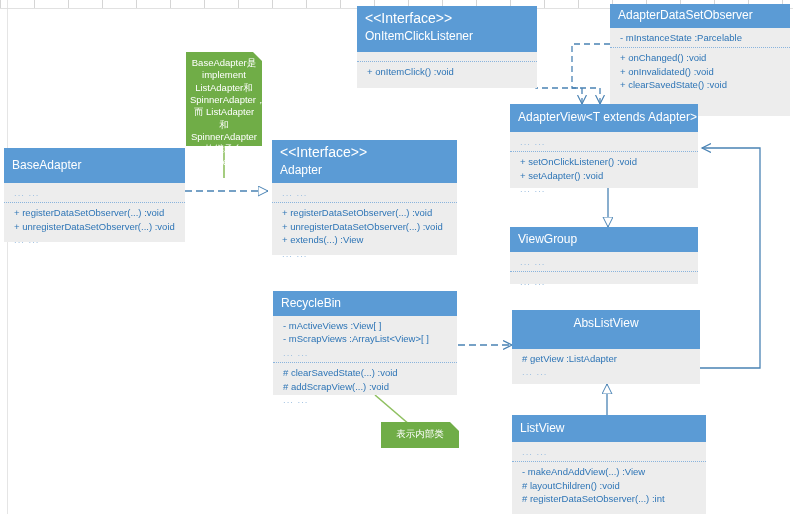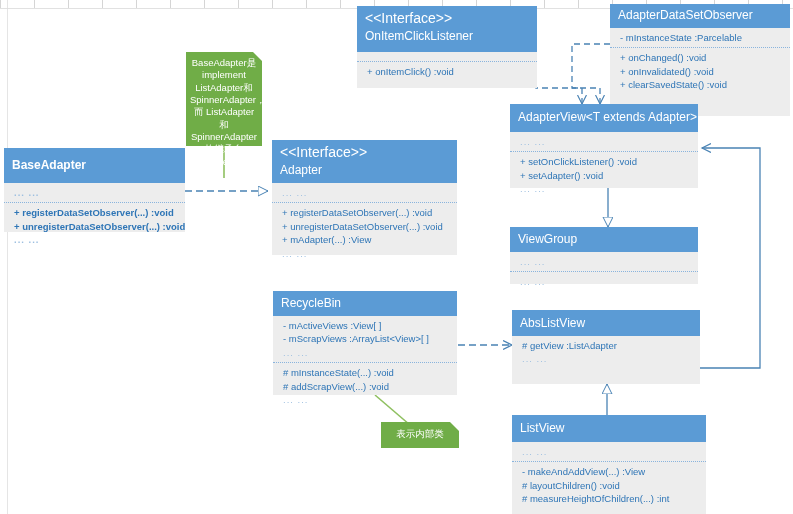--- a/index.html
+++ b/index.html
@@ -170,21 +170,21 @@
     <div class="uml-section">
       <span class="member">- mInstanceState :Parcelable</span>
     </div>
     <div class="uml-section divided">
       <span class="member">+ onChanged() :void</span>
       <span class="member">+ onInvalidated() :void</span>
       <span class="member">+ clearSavedState() :void</span>
     </div>
   </div>
 
-  <div class="uml-box" style="left:4px; top:148px; width:181px; height:84px;font-weight:bold;">
+  <div class="uml-box" style="left:4px; top:148px; width:181px; height:94px;">
     <div class="uml-head" style="height:35px; padding-top:9px;">
       <span class="cls-name">BaseAdapter</span>
     </div>
     <div class="uml-section">
       <span class="dots">... ...</span>
     </div>
     <div class="uml-section divided">
       <span class="member">+ registerDataSetObserver(...) :void</span>
       <span class="member">+ unregisterDataSetObserver(...) :void</span>
       <span class="dots">... ...</span>
@@ -195,21 +195,21 @@
     <div class="uml-head" style="height:43px;">
       <span class="stereotype">&lt;&lt;Interface&gt;&gt;</span>
       <span class="cls-name">Adapter</span>
     </div>
     <div class="uml-section">
       <span class="dots">... ...</span>
     </div>
     <div class="uml-section divided">
       <span class="member">+ registerDataSetObserver(...) :void</span>
       <span class="member">+ unregisterDataSetObserver(...) :void</span>
-      <span class="member">+ mAdapter(...) :View</span>
+      <span class="member">+ extends(...) :View</span>
       <span class="dots">... ...</span>
     </div>
   </div>
 
   <div class="uml-box" style="left:510px; top:104px; width:188px; height:84px;">
     <div class="uml-head" style="height:28px; padding-top:5px;">
       <span class="cls-name">AdapterView&lt;T extends Adapter&gt;</span>
     </div>
     <div class="uml-section">
       <span class="dots">... ...</span>
@@ -236,47 +236,47 @@
   <div class="uml-box" style="left:273px; top:291px; width:184px; height:104px;">
     <div class="uml-head" style="height:25px; padding-top:4px;">
       <span class="cls-name">RecycleBin</span>
     </div>
     <div class="uml-section">
       <span class="member">- mActiveViews :View[ ]</span>
       <span class="member">- mScrapViews :ArrayList&lt;View&gt;[ ]</span>
       <span class="dots">... ...</span>
     </div>
     <div class="uml-section divided">
-      <span class="member"># mInstanceState(...) :void</span>
+      <span class="member"># clearSavedState(...) :void</span>
       <span class="member"># addScrapView(...) :void</span>
       <span class="dots">... ...</span>
     </div>
   </div>
 
   <div class="uml-box" style="left:512px; top:310px; width:188px; height:74px;">
-    <div class="uml-head" style="height:26px; padding-top:5px;">
+    <div class="uml-head" style="height:39px; padding-top:5px;text-align:center;">
       <span class="cls-name">AbsListView</span>
     </div>
     <div class="uml-section">
       <span class="member"># getView :ListAdapter</span>
       <span class="dots">... ...</span>
     </div>
   </div>
 
   <div class="uml-box" style="left:512px; top:415px; width:194px; height:99px;">
     <div class="uml-head" style="height:27px; padding-top:5px;">
       <span class="cls-name">ListView</span>
     </div>
     <div class="uml-section">
       <span class="dots">... ...</span>
     </div>
     <div class="uml-section divided">
       <span class="member">-  makeAndAddView(...) :View</span>
       <span class="member"># layoutChildren() :void</span>
-      <span class="member"># measureHeightOfChildren(...) :int</span>
+      <span class="member"># registerDataSetObserver(...) :int</span>
       <span class="dots">... ...</span>
     </div>
   </div>
 
   <div class="note" style="left:186px; top:52px; width:76px; height:94px;">
     <span class="fold"></span>
     <span class="note-text">BaseAdapter是implement ListAdapter和SpinnerAdapter，而 ListAdapter和SpinnerAdapter均继承自Adapter接口</span>
   </div>
 
   <div class="note" style="left:381px; top:422px; width:78px; height:26px; padding-top:6px;">

